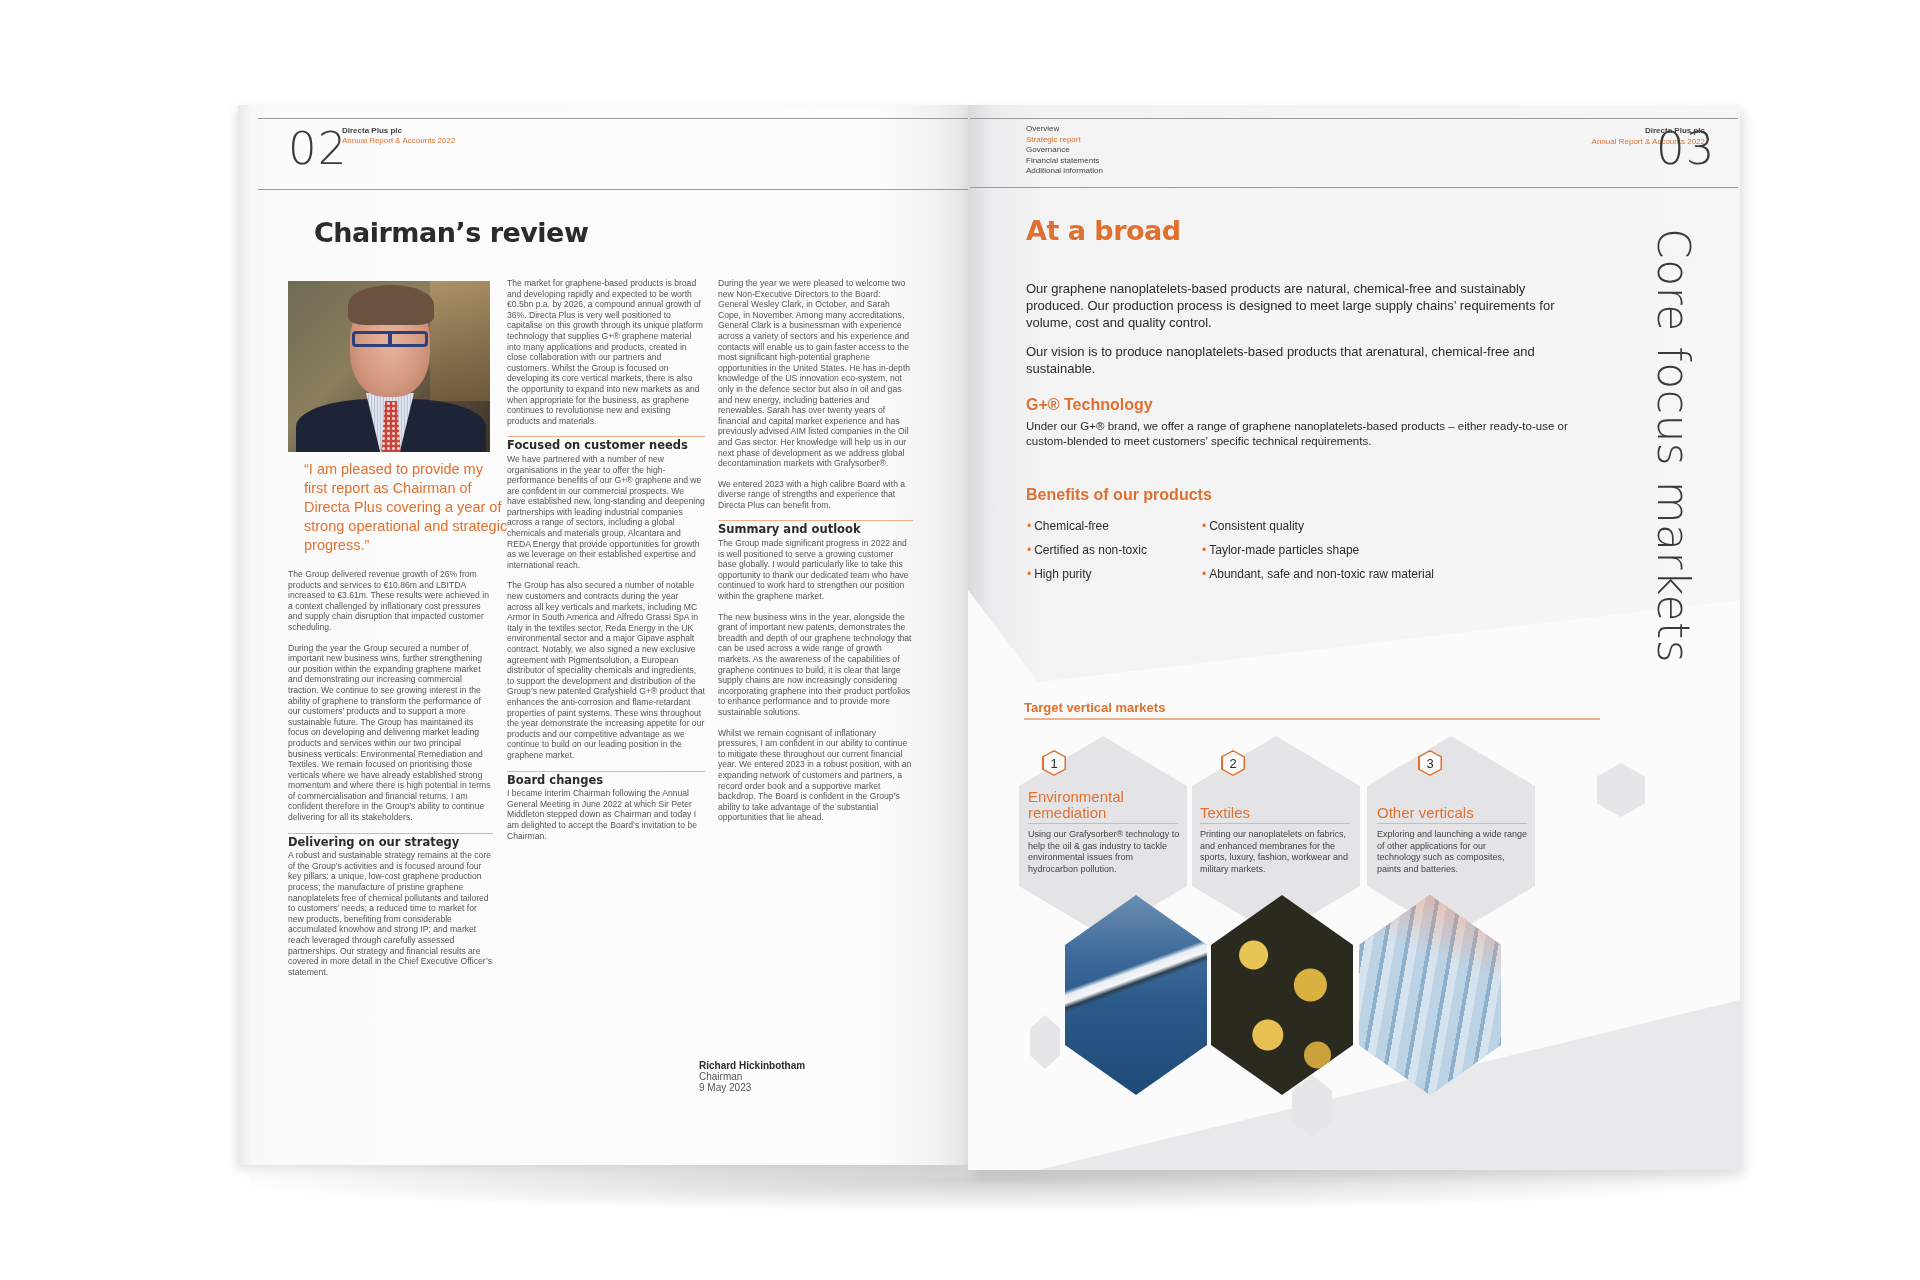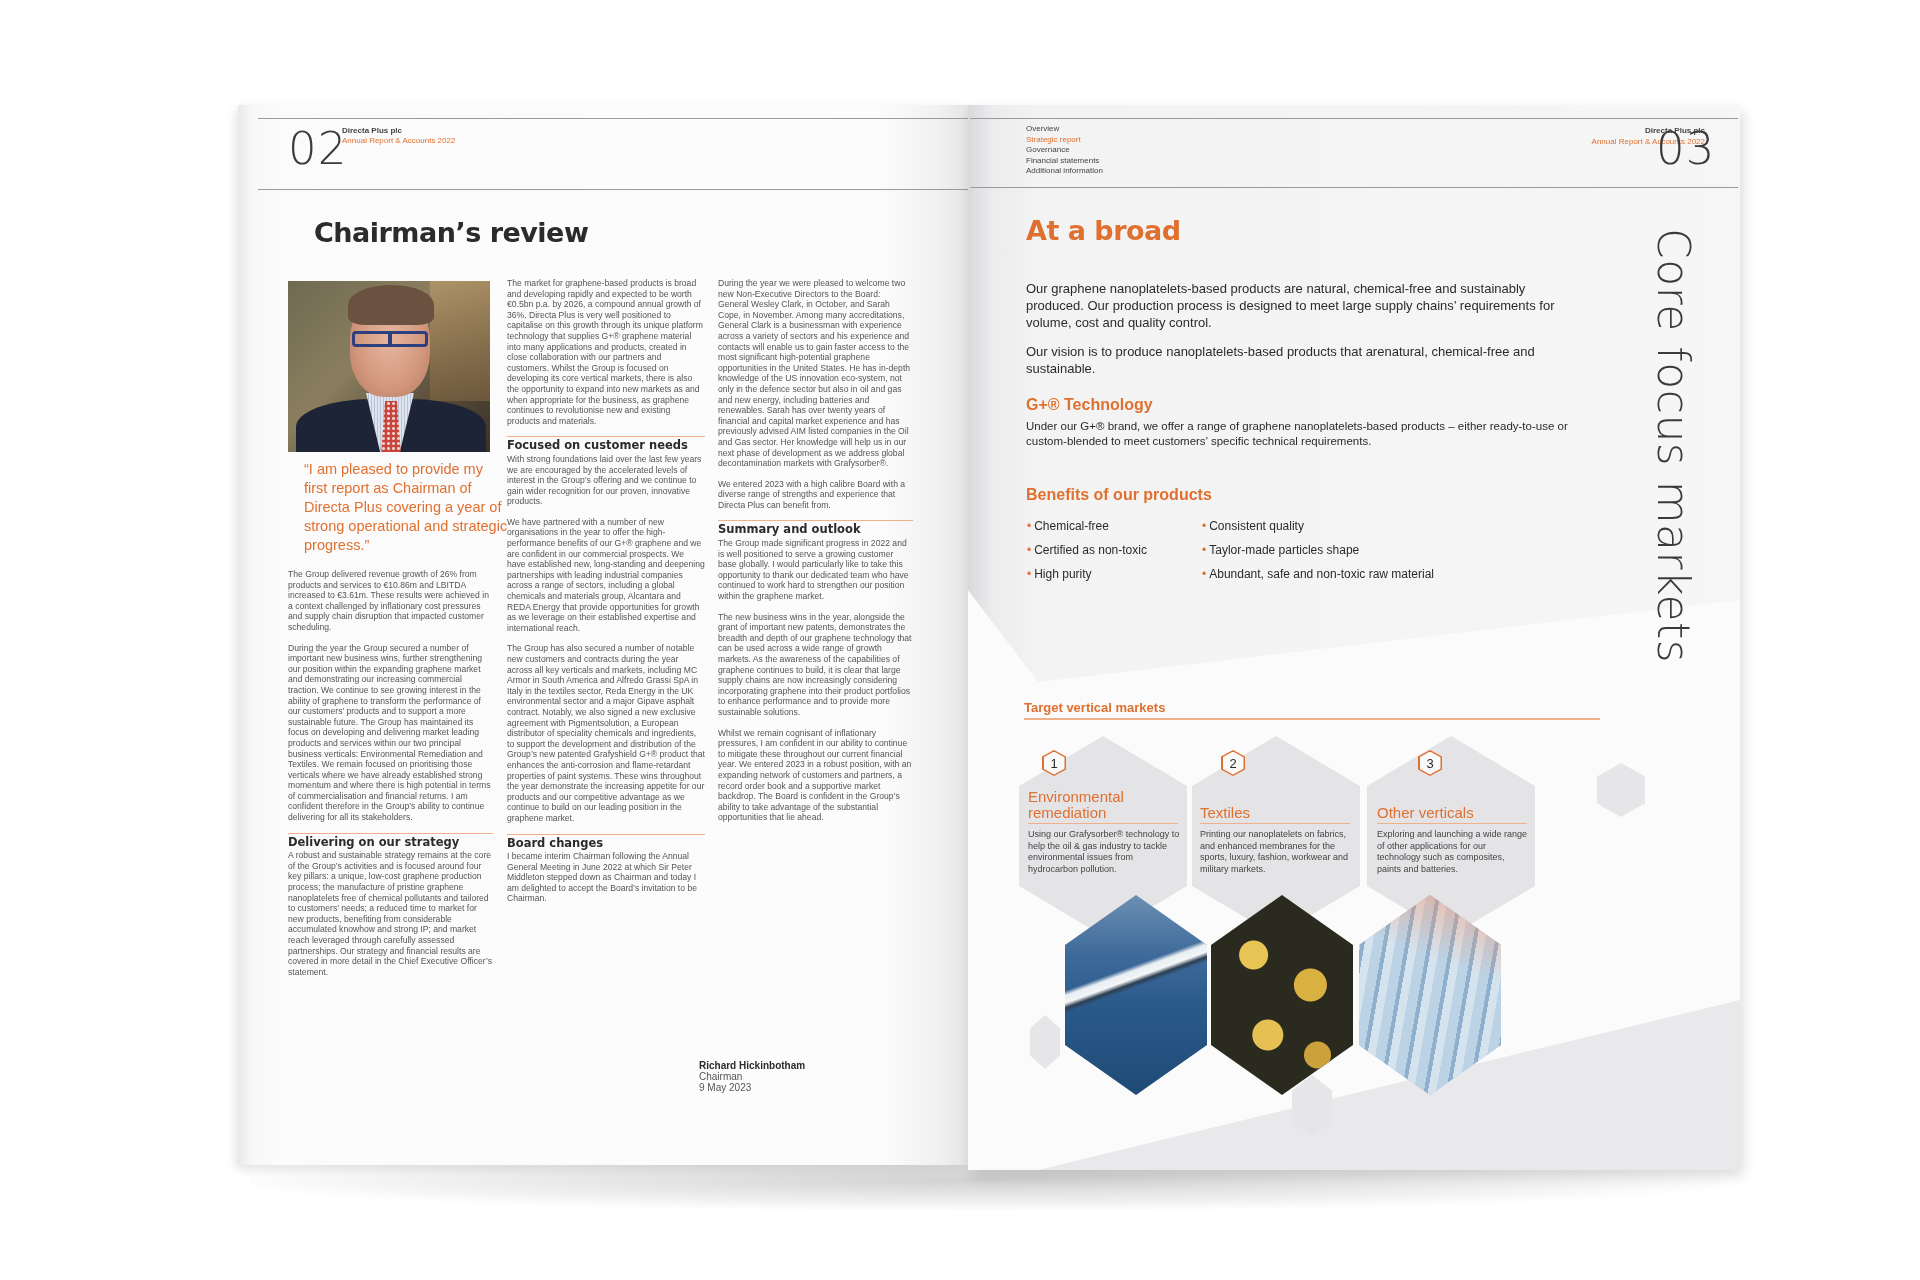--- a/index.html
+++ b/index.html
@@ -135,21 +135,20 @@
 <div class="col col-1">
   <p>The Group delivered revenue growth of 26% from products and services to €10.86m and LBITDA increased to €3.61m. These results were achieved in a context challenged by inflationary cost pressures and supply chain disruption that impacted customer scheduling.</p>
   <p>During the year the Group secured a number of important new business wins, further strengthening our position within the expanding graphene market and demonstrating our increasing commercial traction. We continue to see growing interest in the ability of graphene to transform the performance of our customers’ products and to support a more sustainable future. The Group has maintained its focus on developing and delivering market leading products and services within our two principal business verticals: Environmental Remediation and Textiles. We remain focused on prioritising those verticals where we have already established strong momentum and where there is high potential in terms of commercialisation and financial returns. I am confident therefore in the Group’s ability to continue delivering for all its stakeholders.</p>
   <h3>Delivering on our strategy</h3>
   <p>A robust and sustainable strategy remains at the core of the Group’s activities and is focused around four key pillars: a unique, low-cost graphene production process; the manufacture of pristine graphene nanoplatelets free of chemical pollutants and tailored to customers’ needs; a reduced time to market for new products, benefiting from considerable accumulated knowhow and strong IP; and market reach leveraged through carefully assessed partnerships. Our strategy and financial results are covered in more detail in the Chief Executive Officer’s statement.</p>
 </div>
 
 <div class="col col-2">
   <p>The market for graphene-based products is broad and developing rapidly and expected to be worth €0.5bn p.a. by 2026, a compound annual growth of 36%. Directa Plus is very well positioned to capitalise on this growth through its unique platform technology that supplies G+® graphene material into many applications and products, created in close collaboration with our partners and customers. Whilst the Group is focused on developing its core vertical markets, there is also the opportunity to expand into new markets as and when appropriate for the business, as graphene continues to revolutionise new and existing products and materials.</p>
   <h3>Focused on customer needs</h3>
-  <p>With strong foundations laid over the last few years we are encouraged by the accelerated levels of interest in the Group’s offering and we continue to gain wider recognition for our proven, innovative products.</p>
   <p>We have partnered with a number of new organisations in the year to offer the high-performance benefits of our G+® graphene and we are confident in our commercial prospects. We have established new, long-standing and deepening partnerships with leading industrial companies across a range of sectors, including a global chemicals and materials group, Alcantara and REDA Energy that provide opportunities for growth as we leverage on their established expertise and international reach.</p>
   <p>The Group has also secured a number of notable new customers and contracts during the year across all key verticals and markets, including MC Armor in South America and Alfredo Grassi SpA in Italy in the textiles sector, Reda Energy in the UK environmental sector and a major Gipave asphalt contract. Notably, we also signed a new exclusive agreement with Pigmentsolution, a European distributor of speciality chemicals and ingredients, to support the development and distribution of the Group’s new patented Grafyshield G+® product that enhances the anti-corrosion and flame-retardant properties of paint systems. These wins throughout the year demonstrate the increasing appetite for our products and our competitive advantage as we continue to build on our leading position in the graphene market.</p>
   <h3>Board changes</h3>
   <p>I became interim Chairman following the Annual General Meeting in June 2022 at which Sir Peter Middleton stepped down as Chairman and today I am delighted to accept the Board’s invitation to be Chairman.</p>
 </div>
 
 <div class="col col-3">
   <p>During the year we were pleased to welcome two new Non-Executive Directors to the Board: General Wesley Clark, in October, and Sarah Cope, in November. Among many accreditations, General Clark is a businessman with experience across a variety of sectors and his experience and contacts will enable us to gain faster access to the most significant high-potential graphene opportunities in the United States. He has in-depth knowledge of the US innovation eco-system, not only in the defence sector but also in oil and gas and new energy, including batteries and renewables. Sarah has over twenty years of financial and capital market experience and has previously advised AIM listed companies in the Oil and Gas sector. Her knowledge will help us in our next phase of development as we address global decontamination markets with Grafysorber®.</p>
   <p>We entered 2023 with a high calibre Board with a diverse range of strengths and experience that Directa Plus can benefit from.</p>
   <h3>Summary and outlook</h3>

